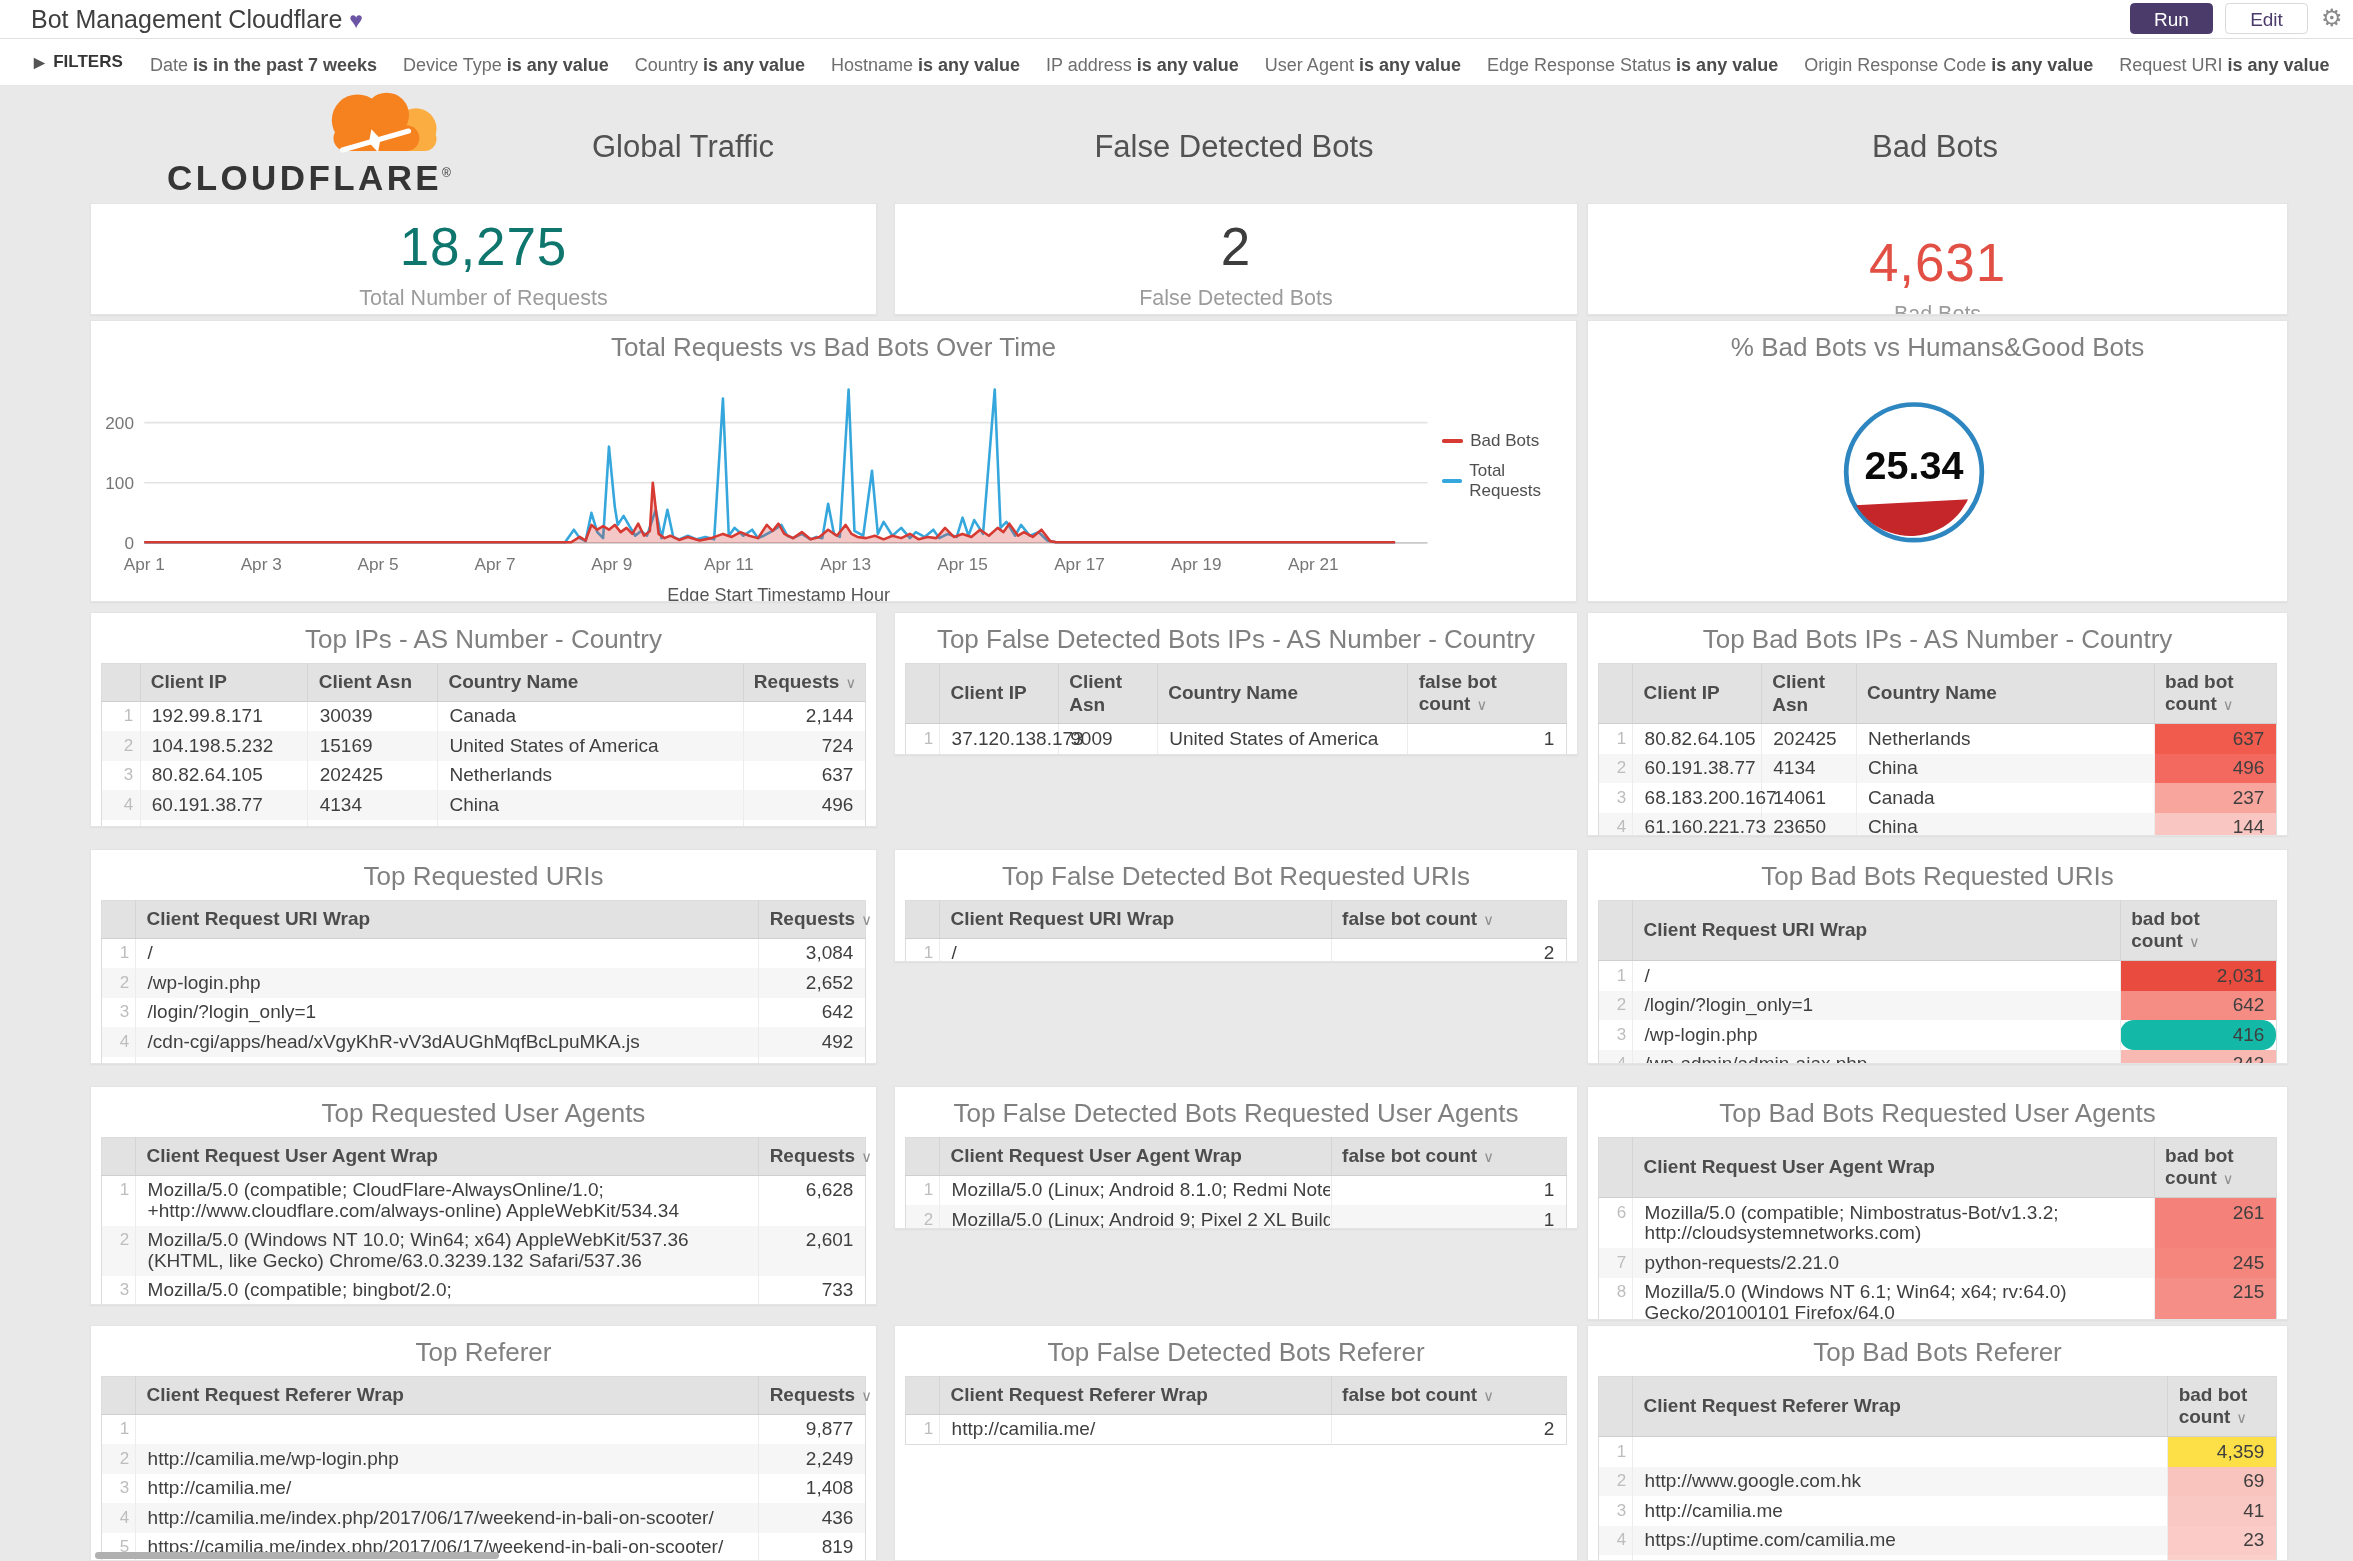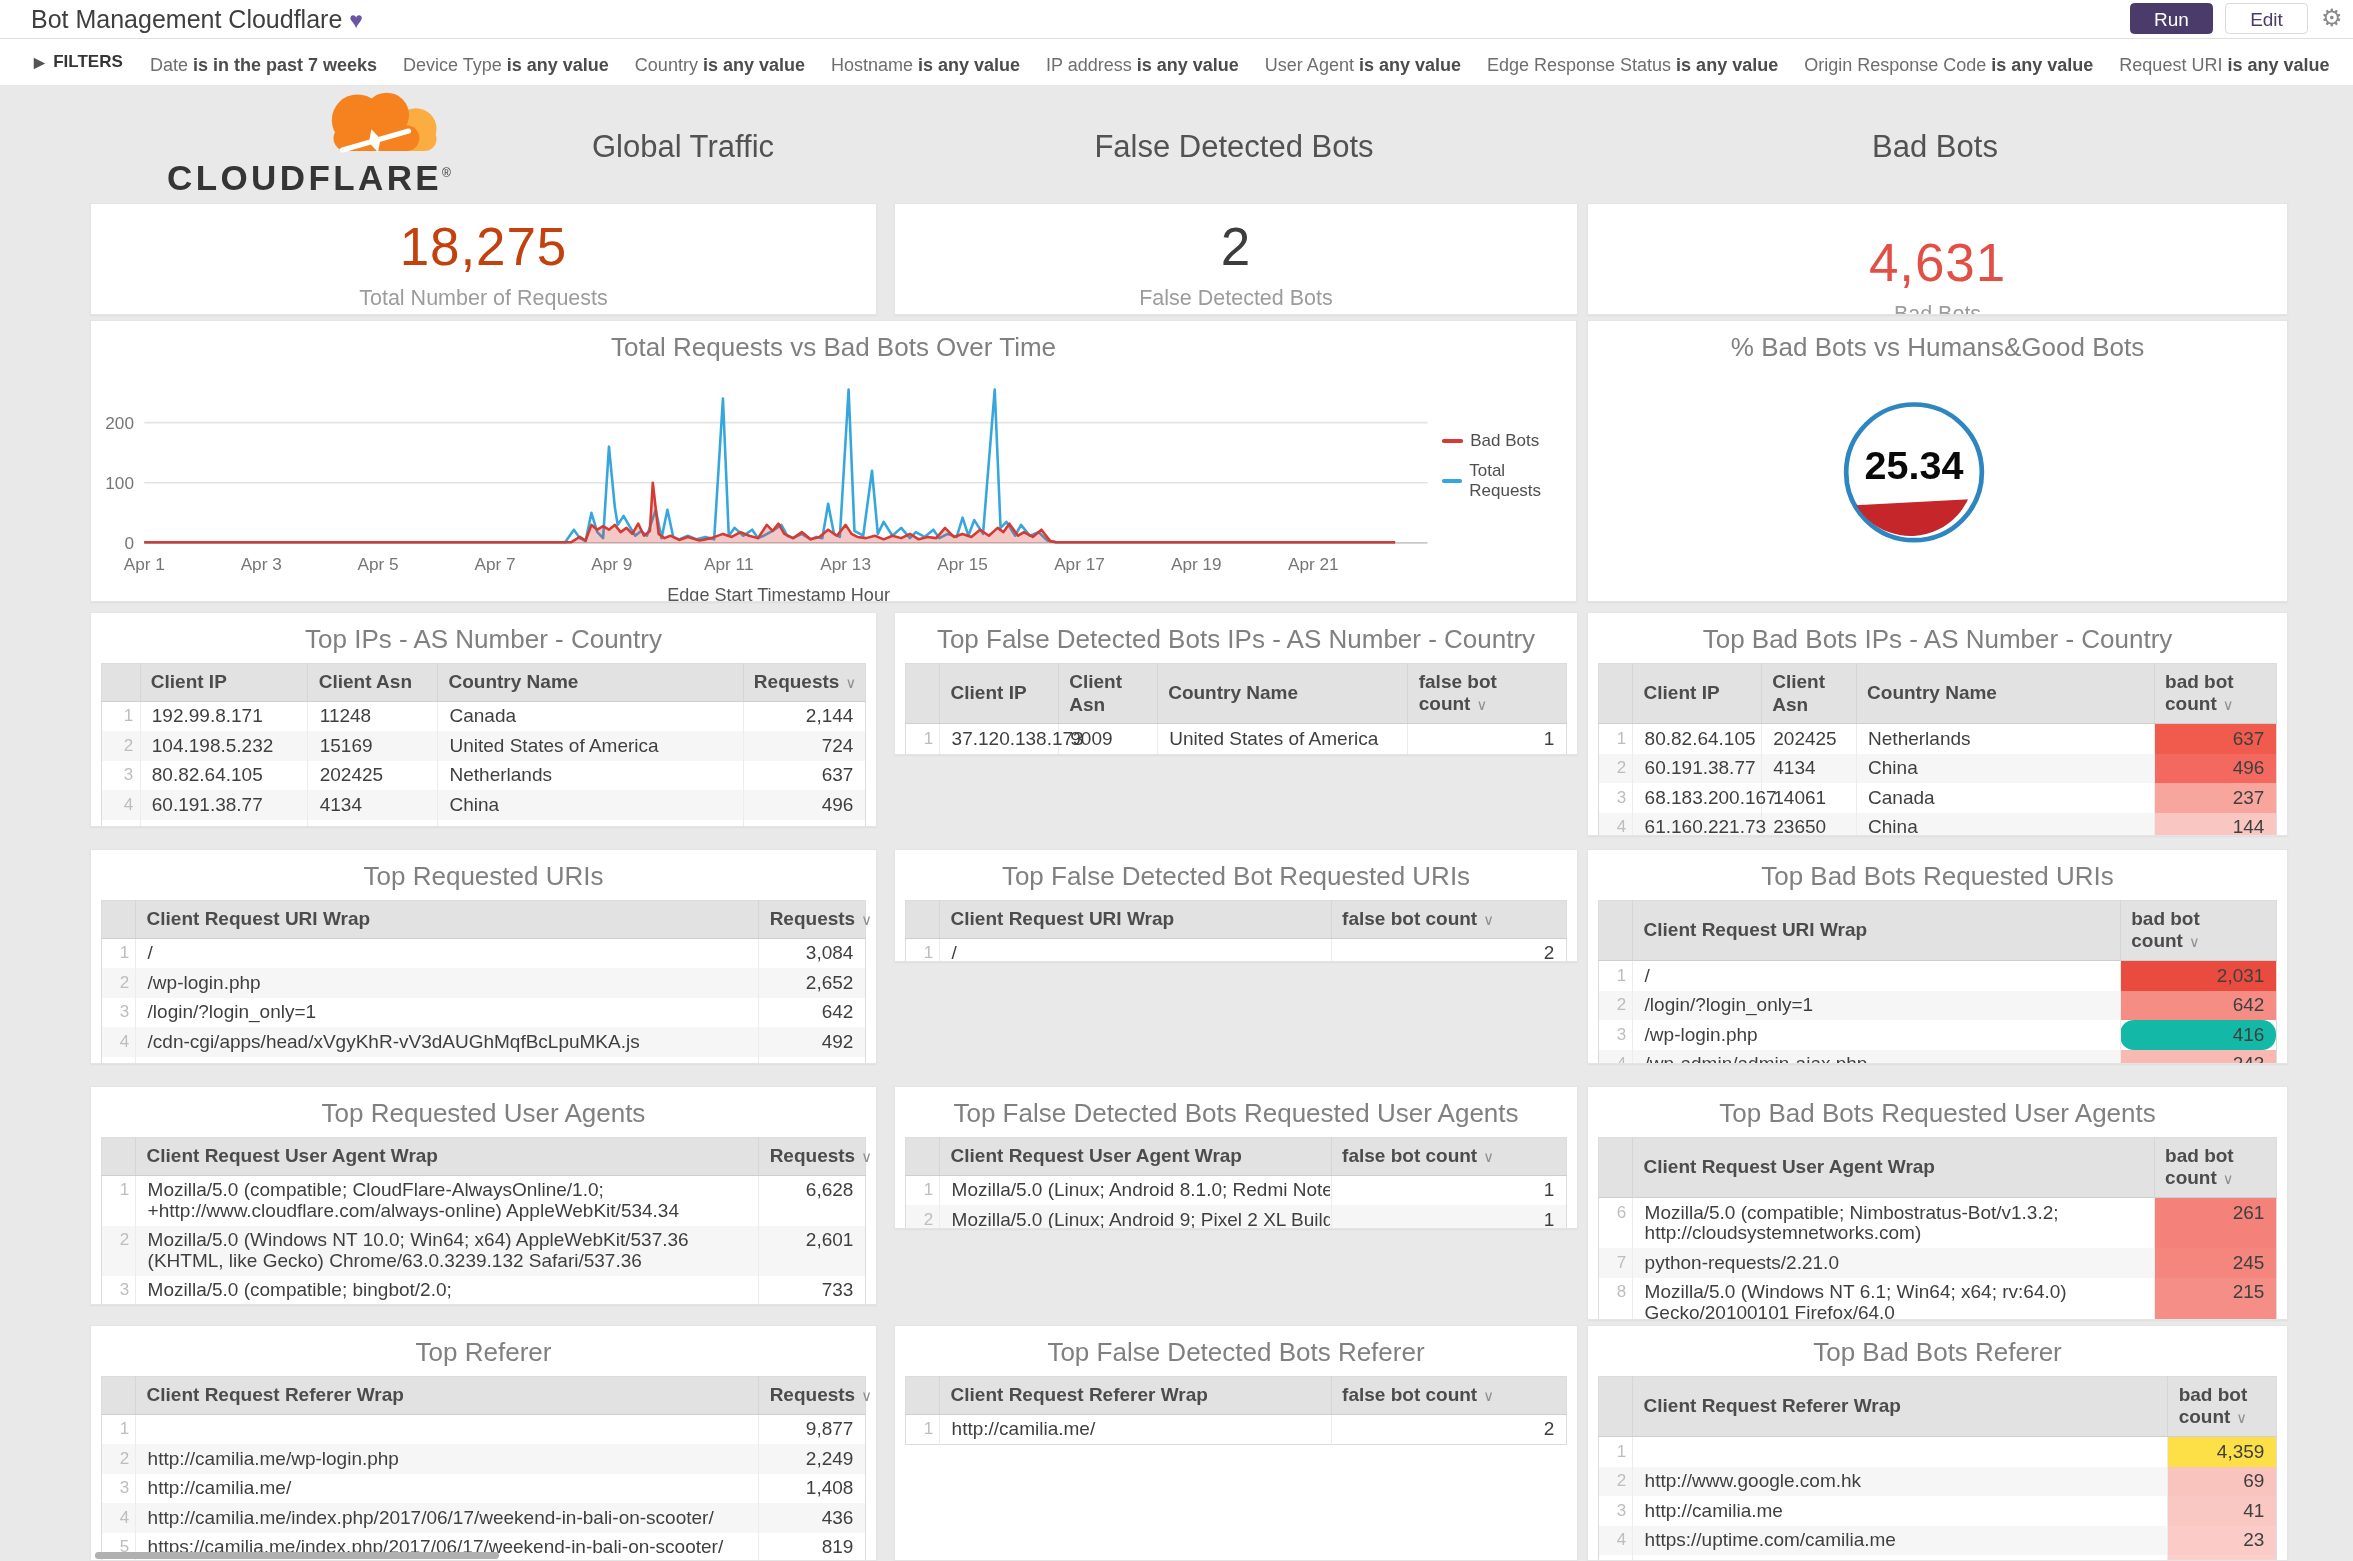--- a/index.html
+++ b/index.html
@@ -95,21 +95,21 @@
         </g>
       </svg>
       <div id="wordmark"><span>CLOUDFLARE</span><span id="reg">®</span></div>
     </div>
 
     <div class="sec" style="left:683px;top:45px;">Global Traffic</div>
     <div class="sec" style="left:1234px;top:45px;">False Detected Bots</div>
     <div class="sec" style="left:1935px;top:45px;">Bad Bots</div>
 
     <div class="tile kpi" style="left:90px;top:119px;width:787px;height:112px;">
-      <div class="kpi-v" style="color: #c2410c;">18,275</div>
+      <div class="kpi-v" style="color: #0f766e;">18,275</div>
       <div class="kpi-l">Total Number of Requests</div>
     </div>
     <div class="tile kpi" style="left:894px;top:119px;width:684px;height:112px;">
       <div class="kpi-v" style="color: rgb(61, 61, 61);">2</div>
       <div class="kpi-l">False Detected Bots</div>
     </div>
     <div class="tile kpi" style="left:1587px;top:119px;width:701px;height:112px;">
       <div class="kpi-v" style="color: rgb(226, 80, 69); margin-top: 28px;">4,631</div>
       <div class="kpi-l">Bad Bots</div>
     </div>
@@ -186,21 +186,21 @@
           </thead>
           <tbody>
             <tr>
               <td class="rn">
                 <div class="cin">1</div>
               </td>
               <td>
                 <div class="cin">192.99.8.171</div>
               </td>
               <td>
-                <div class="cin">11248</div>
+                <div class="cin">30039</div>
               </td>
               <td>
                 <div class="cin">Canada</div>
               </td>
               <td class="num">
                 <div class="cin">2,144</div>
               </td>
             </tr>
             <tr class="even">
               <td class="rn">

